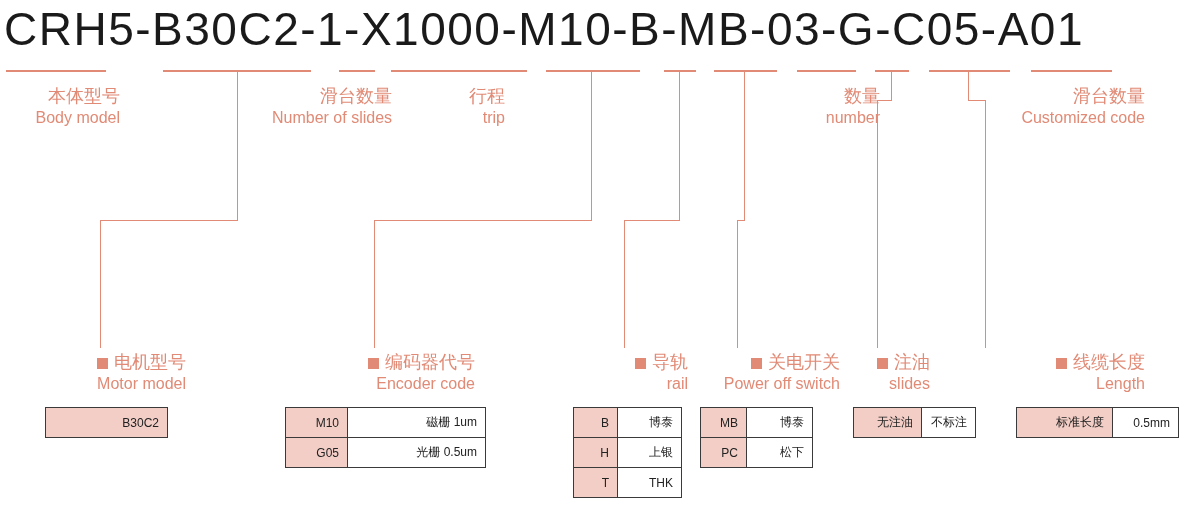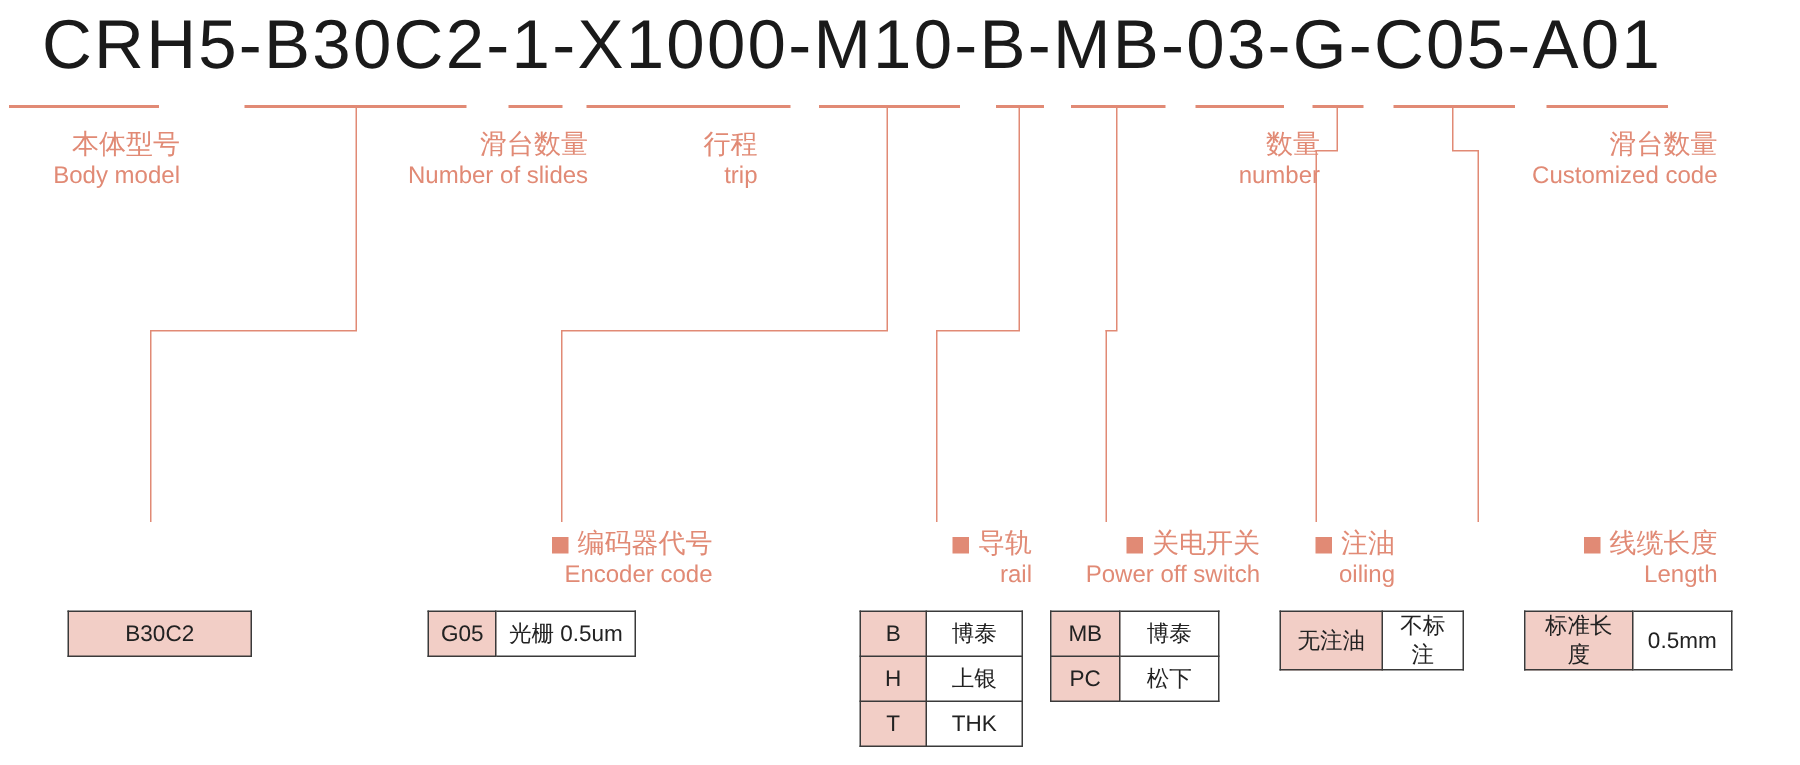--- a/index.html
+++ b/index.html
@@ -5,31 +5,31 @@
   :root{
     --accent:#E18A75;
     --cell_fill:#F2CEC6;
     --border:#3A3A3A;
     --ink:#1A1A1A;
   }
   *{box-sizing:border-box;margin:0;padding:0;}
   body{background:#ffffff;font-family:"Liberation Sans","DejaVu Sans",sans-serif;}
   .canvas{position:relative;width:1200px;height:510px;background:#fff;overflow:hidden;}
   .title{position:absolute;left:4px;top:2px;font-size:46px;letter-spacing:1.5px;
-         color:var(--ink);white-space:nowrap;font-weight:normal;margin-left:24px;}
+         color:var(--ink);white-space:nowrap;font-weight:normal;}
   .ul{position:absolute;top:70px;height:2px;background:var(--accent);}
   .ln{position:absolute;background:var(--accent);}
   .lbl{position:absolute;color:var(--accent);text-align:right;white-space:nowrap;}
   .lbl .zh{font-size:18px;line-height:24px;}
   .lbl .en{font-size:16px;line-height:20px;}
   .bullet{display:inline-block;width:11px;height:11px;background:var(--accent);
           margin-right:6px;transform:translateY(1px);}
   .tbl{position:absolute;border-collapse:collapse;color:#222;}
-  .tbl td{border:1px solid var(--border);height:30px;text-align:center;
-          font-size:15px;padding:0 8px;background:#fff;}
+  .tbl td{border:1px solid var(--border);height:30px;text-align:right;
+          font-size:12px;padding:0 8px;background:#fff;}
   .tbl td.key{background:var(--cell_fill);}
 </style>
 </head>
 <body>
 
 <div class="canvas">
 
   <div class="title">CRH5-B30C2-1-X1000-M10-B-MB-03-G-C05-A01</div>
 
   <div class="ul" style="left:6px;width:100px"></div>
@@ -82,51 +82,59 @@
   <div class="ln" style="left:737px;top:220px;width:1px;height:128px"></div>
 
   <div class="ln" style="left:891px;top:72px;width:1px;height:28px"></div>
   <div class="ln" style="left:877px;top:100px;width:15px;height:1px"></div>
   <div class="ln" style="left:877px;top:100px;width:1px;height:248px"></div>
 
   <div class="ln" style="left:968px;top:72px;width:1px;height:28px"></div>
   <div class="ln" style="left:968px;top:100px;width:18px;height:1px"></div>
   <div class="ln" style="left:985px;top:100px;width:1px;height:248px"></div>
 
+  <div class="lbl" style="left:76px;top:350px;width:110px">
+    <div class="zh"><span class="bullet"></span><span>电机型号</span></div>
+    <div class="en">Motor model</div>
+  </div>
   <div class="lbl" style="left:355px;top:350px;width:120px">
     <div class="zh"><span class="bullet"></span><span>编码器代号</span></div>
     <div class="en">Encoder code</div>
   </div>
   <div class="lbl" style="left:588px;top:350px;width:100px">
     <div class="zh"><span class="bullet"></span><span>导轨</span></div>
     <div class="en">rail</div>
   </div>
   <div class="lbl" style="left:720px;top:350px;width:120px">
     <div class="zh"><span class="bullet"></span><span>关电开关</span></div>
     <div class="en">Power off switch</div>
   </div>
   <div class="lbl" style="left:830px;top:350px;width:100px">
     <div class="zh"><span class="bullet"></span><span>注油</span></div>
-    <div class="en">oiling</div>
+    <div class="en">slides</div>
   </div>
   <div class="lbl" style="left:1035px;top:350px;width:110px">
     <div class="zh"><span class="bullet"></span><span>线缆长度</span></div>
     <div class="en">Length</div>
   </div>
 
   <table class="tbl" style="left:45px;top:407px">
     <tbody>
         <tr>
       <td class="key" style="width:122px">B30C2</td>
     </tr>
   </tbody>
     </table>
 
   <table class="tbl" style="left:285px;top:407px">
     <tbody>
+        <tr>
+      <td class="key" style="width:62px">M10</td>
+      <td style="width:138px">磁栅 1um</td>
+    </tr>
     <tr>
       <td class="key">G05</td>
       <td>光栅 0.5um</td>
     </tr>
   </tbody>
     </table>
 
   <table class="tbl" style="left:573px;top:407px">
     <tbody>
         <tr>
@@ -162,19 +170,19 @@
         <tr>
       <td class="key" style="width:68px">无注油</td>
       <td style="width:54px">不标注</td>
     </tr>
   </tbody>
     </table>
 
   <table class="tbl" style="left:1016px;top:407px">
     <tbody>
         <tr>
-      <td class="key" style="width:72px">标准长度</td>
+      <td class="key" style="width:96px">标准长度</td>
       <td style="width:66px">0.5mm</td>
     </tr>
   </tbody>
     </table>
 
 </div>
 
 </body></html>

